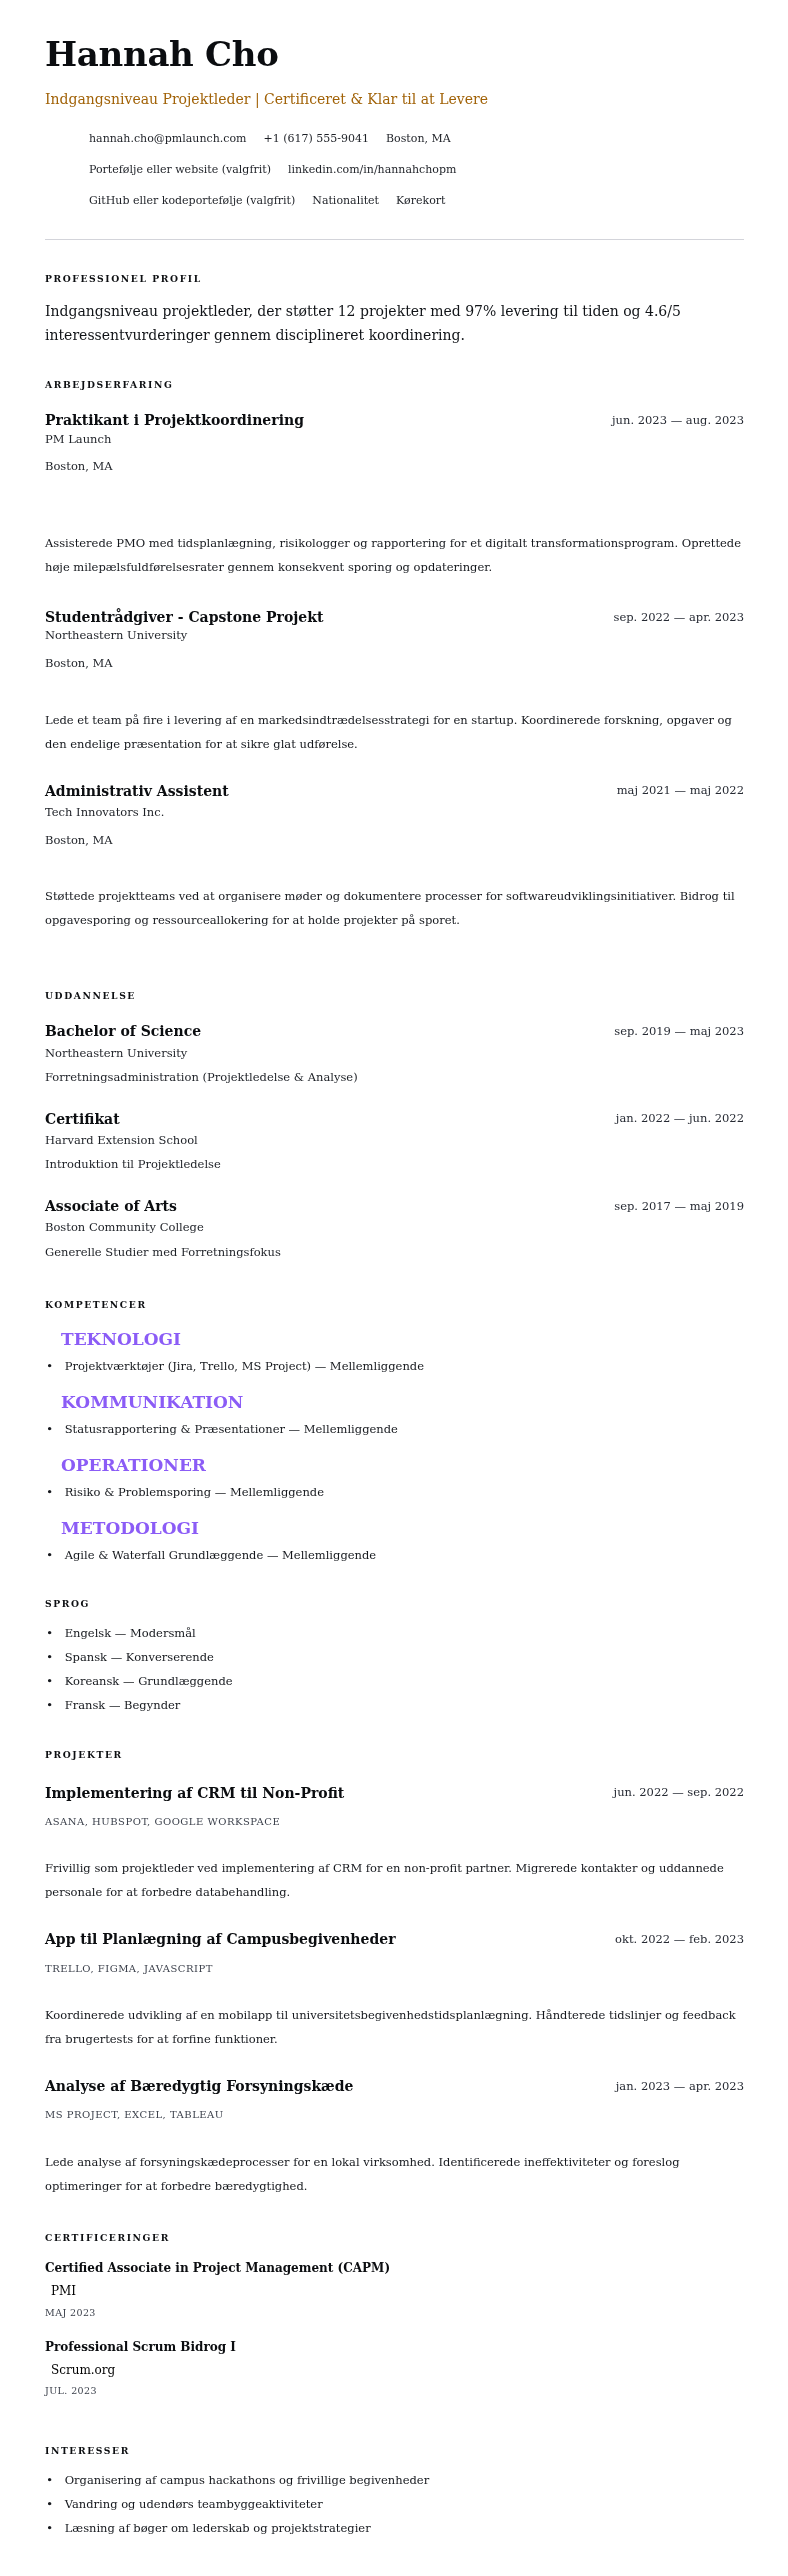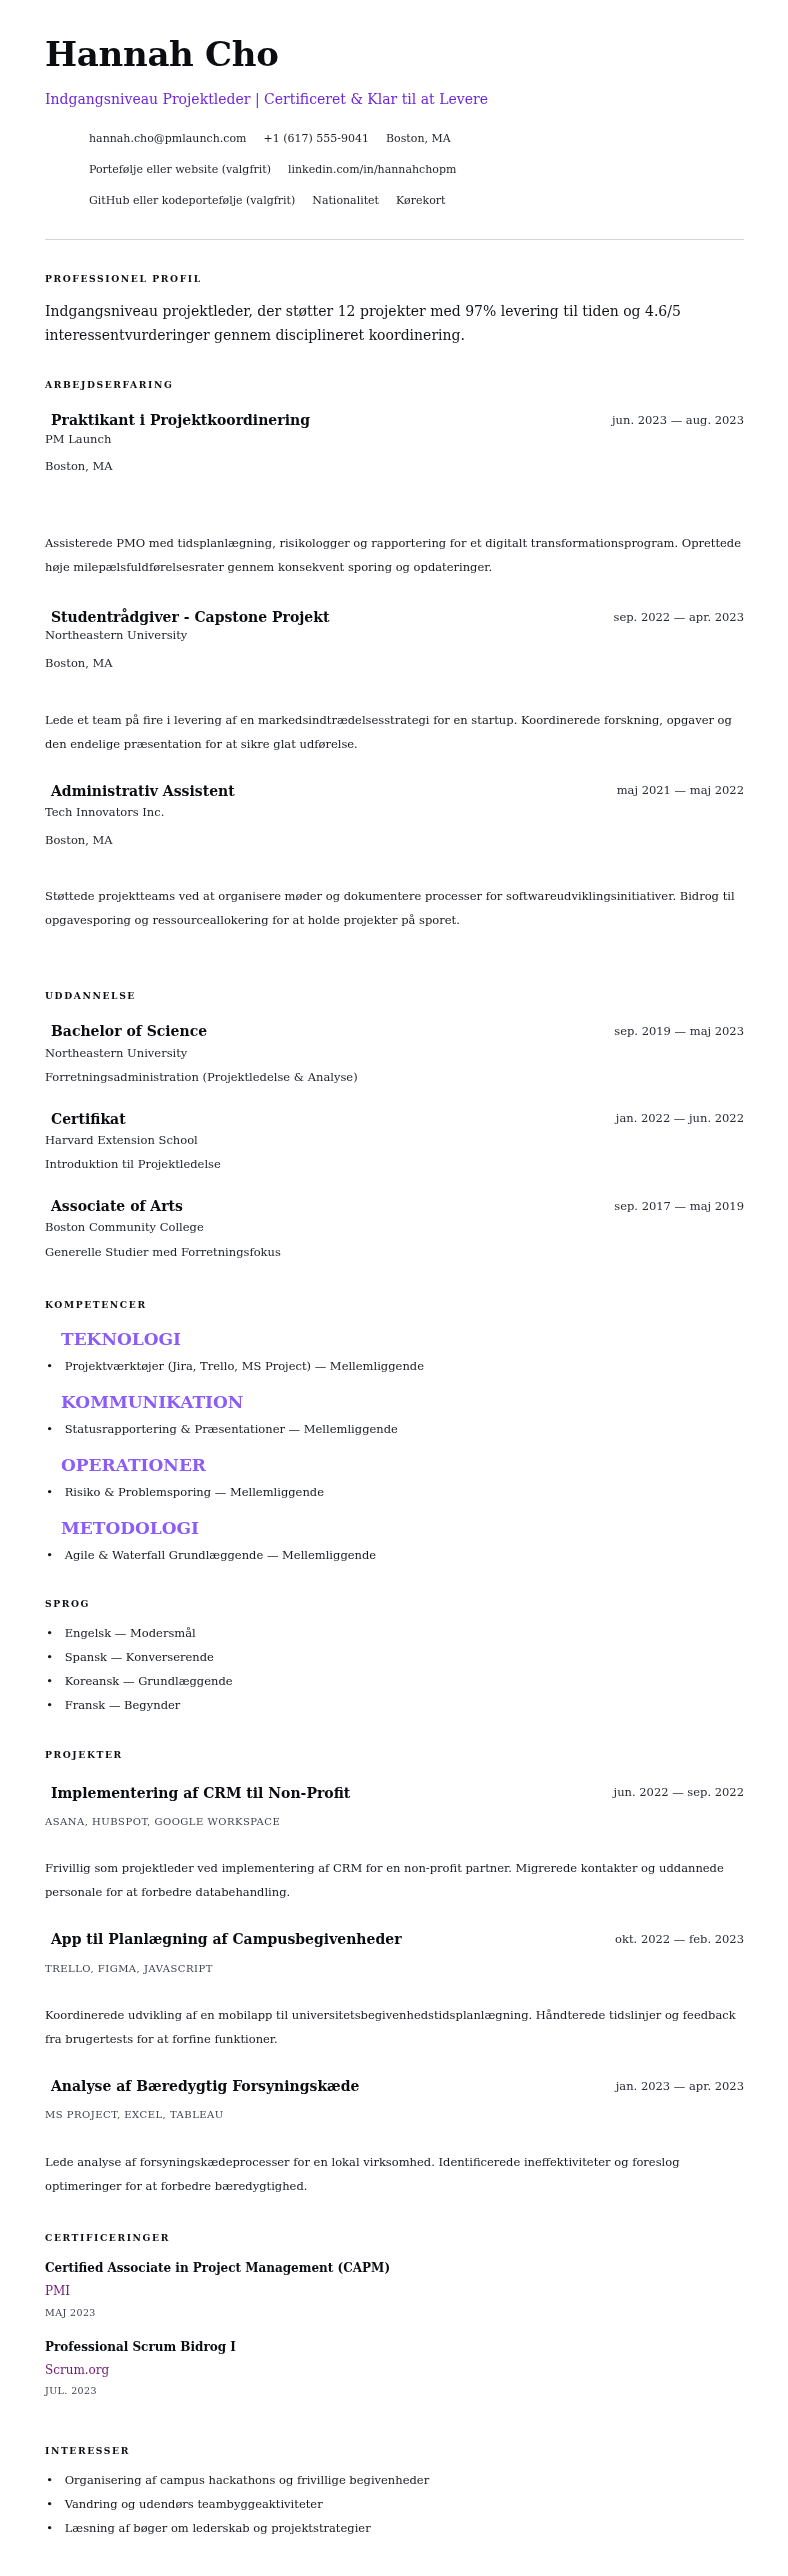--- a/index.html
+++ b/index.html
@@ -6,36 +6,36 @@
   body {
     width: 789px;
     height: 2576px;
     position: relative;
     font-family: "DejaVu Serif", serif;
     color: #111418;
     overflow: hidden;
   }
   .page { position: absolute; left: 45px; top: 0; width: 699px; }
   .name { position: absolute; left: 0; top: 37px; font-size: 34px; font-weight: bold; letter-spacing: -0.3px; line-height: 1; color: #0b0d10; }
-  .tagline { position: absolute; left: 0; top: 91px; font-size: 14px; color: #6d28d9; white-space: nowrap; }
+  .tagline { position: absolute; left: 0; top: 91px; font-size: 14px; color: #a16207; white-space: nowrap; }
   .contact-line { position: absolute; left: 0; font-size: 11px; color: #1d2026; white-space: nowrap; margin-left: 44px; }
   .contact-line span { margin-right: 17px; }
   .divider { position: absolute; left: 0; top: 239px; width: 699px; height: 1.3px; background: #d3d4da; }
   .section-title { position: absolute; left: 0; font-size: 9.2px; font-weight: bold; letter-spacing: 1.6px; text-transform: uppercase; color: #0d0f12; white-space: nowrap; }
   .profile-text { position: absolute; left: 0; top: 299px; width: 699px; font-size: 14px; line-height: 24px; color: #111418; }
-  .entry-title { position: absolute; left: 0; font-size: 14px; font-weight: bold; color: #0b0d10; white-space: nowrap; margin-left: 6px; }
+  .entry-title { position: absolute; left: 0; font-size: 14px; font-weight: bold; color: #0b0d10; white-space: nowrap; }
   .entry-date { position: absolute; right: 0; font-size: 11.5px; color: #262a33; white-space: nowrap; }
   .entry-sub { position: absolute; left: 0; font-size: 11.5px; color: #1d2026; white-space: nowrap; }
   .entry-desc { position: absolute; left: 0; width: 699px; font-size: 11.5px; line-height: 24px; color: #15181d; }
   .tech { position: absolute; left: 0; font-size: 10px; letter-spacing: 0.5px; color: #3a3f4a; white-space: nowrap; text-transform: uppercase; }
   .skill-cat { position: absolute; left: 16px; font-size: 17px; font-weight: bold; color: #8b5cf6; white-space: nowrap; }
   .bullet { position: absolute; left: 0; font-size: 11.5px; color: #15181d; white-space: nowrap; }
   .bullet::before { content: "•"; display: inline-block; width: 18.4px; padding-left: 1.3px; }
   .cert-title { position: absolute; left: 0; font-size: 12px; font-weight: bold; color: #0b0d10; white-space: nowrap; }
-  .cert-issuer { position: absolute; left: 0; font-size: 12px; color: #701a75; white-space: nowrap; }
+  .cert-issuer { position: absolute; left: 6px; font-size: 12px; color: #000000; white-space: nowrap; }
   .cert-date { position: absolute; left: 0; font-size: 9.5px; letter-spacing: 0.4px; color: #3a3f4a; white-space: nowrap; text-transform: uppercase; }
 </style>
 </head>
 <body>
 
 <div class="page">
 
   <div class="name">Hannah Cho</div>
   <div class="tagline">Indgangsniveau Projektleder | Certificeret &amp; Klar til at Levere</div>
 

